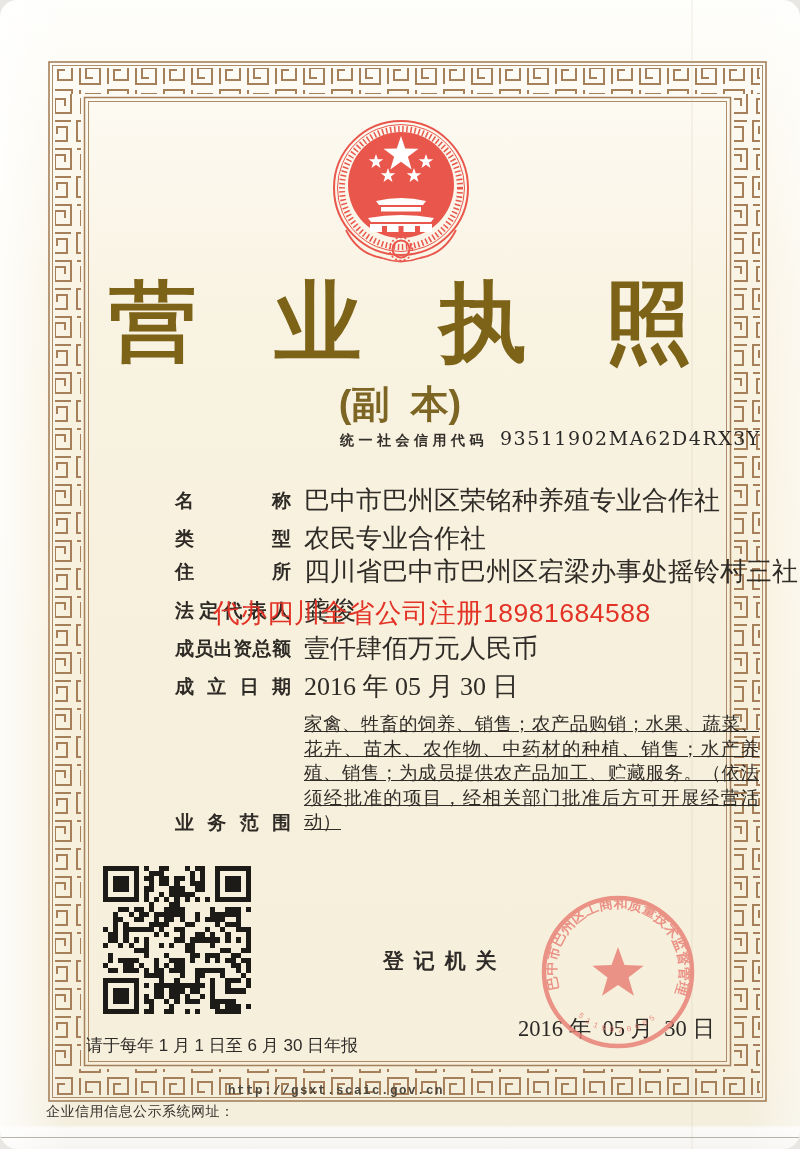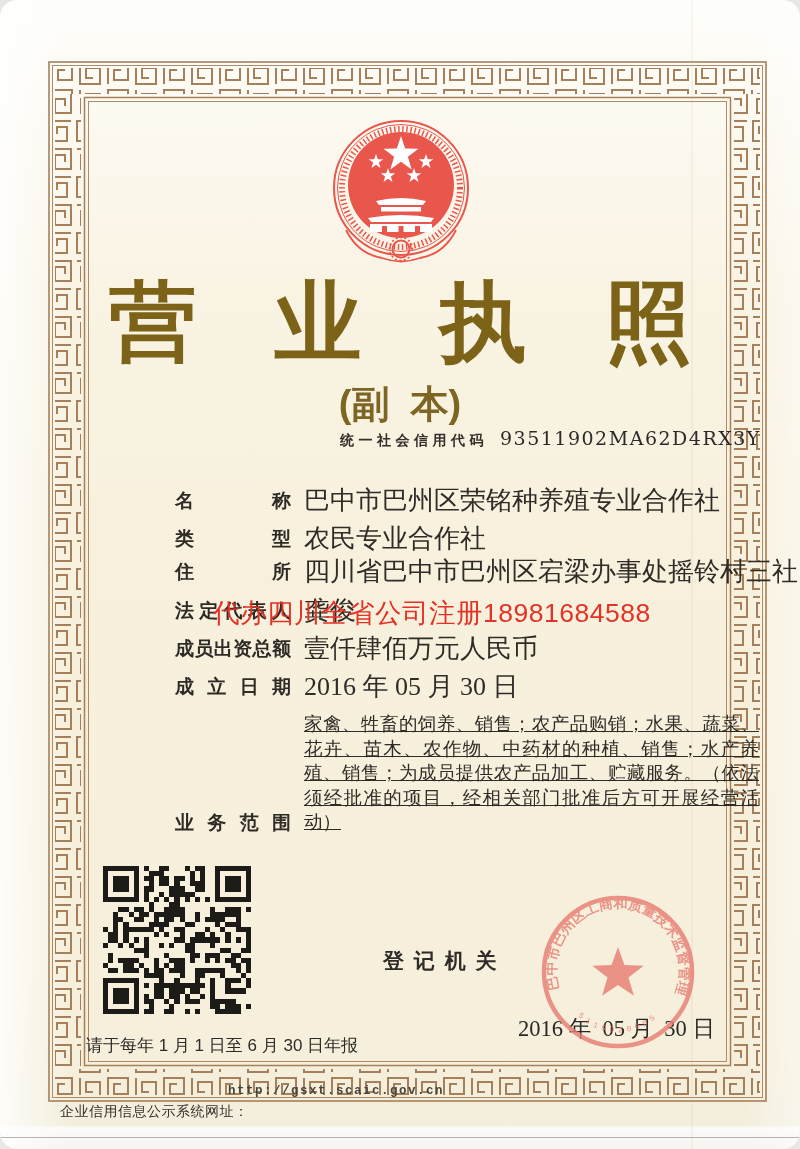--- a/index.html
+++ b/index.html
@@ -66,21 +66,21 @@
     top:1013px;left:518px;z-index:3;font-size:22.5px;color:#2b2926;white-space:pre;
     font-family:"Liberation Serif","DejaVu Serif",serif;
   }
   .seal{left:536px;top:892px;z-index:6;}
   
   .publicity-url{
     top:1084px;left:228px;z-index:7;font-size:12.5px;letter-spacing:1.5px;color:#4a453c;font-weight:bold;
     font-family:"Liberation Mono","DejaVu Sans Mono",monospace;
   }
   .footer-left{
-    top:1103px;left:60px;z-index:2;font-size:14px;color:#35312b;letter-spacing:.5px;
+    top:1103px;left:46px;z-index:2;font-size:14px;color:#35312b;letter-spacing:.5px;
     font-family:"Liberation Serif","DejaVu Serif",serif;
   }
   .footer-right{
     top:1099px;left:492px;z-index:2;font-size:14px;color:#35312b;
     font-family:"Liberation Serif","DejaVu Serif",serif;
   }
   .scan-line{top:1137px;left:0;width:800px;height:1px;background:#b7b3ab;z-index:1;}
   .crease{top:0;left:691px;width:2px;height:1149px;background:rgba(190,180,160,.12);z-index:1;}
 </style>
 </head>

